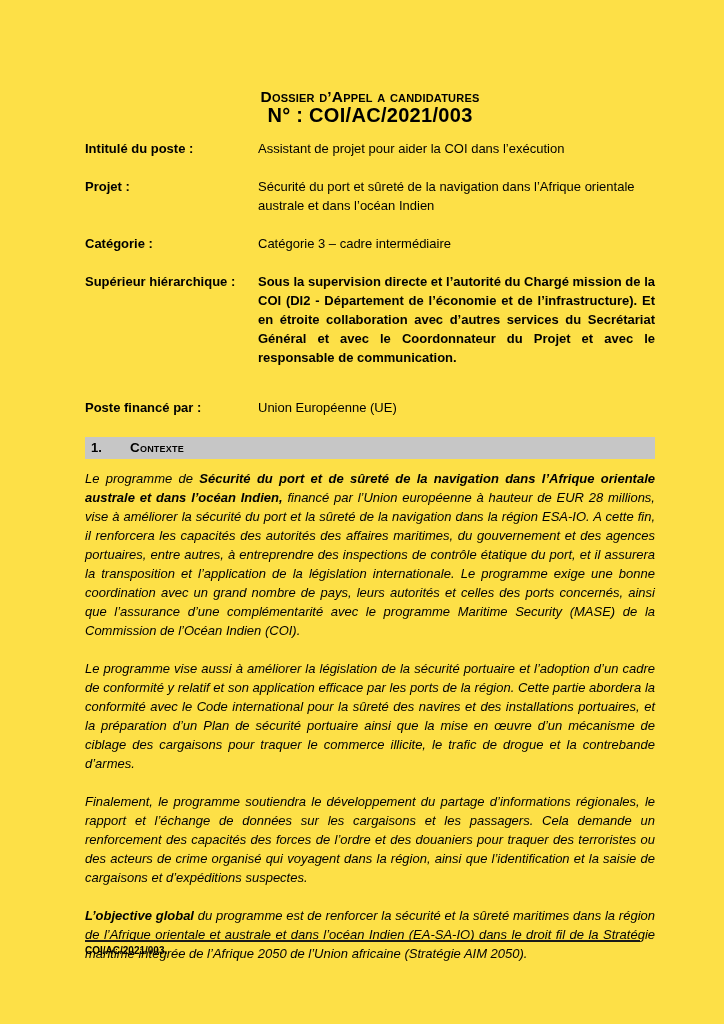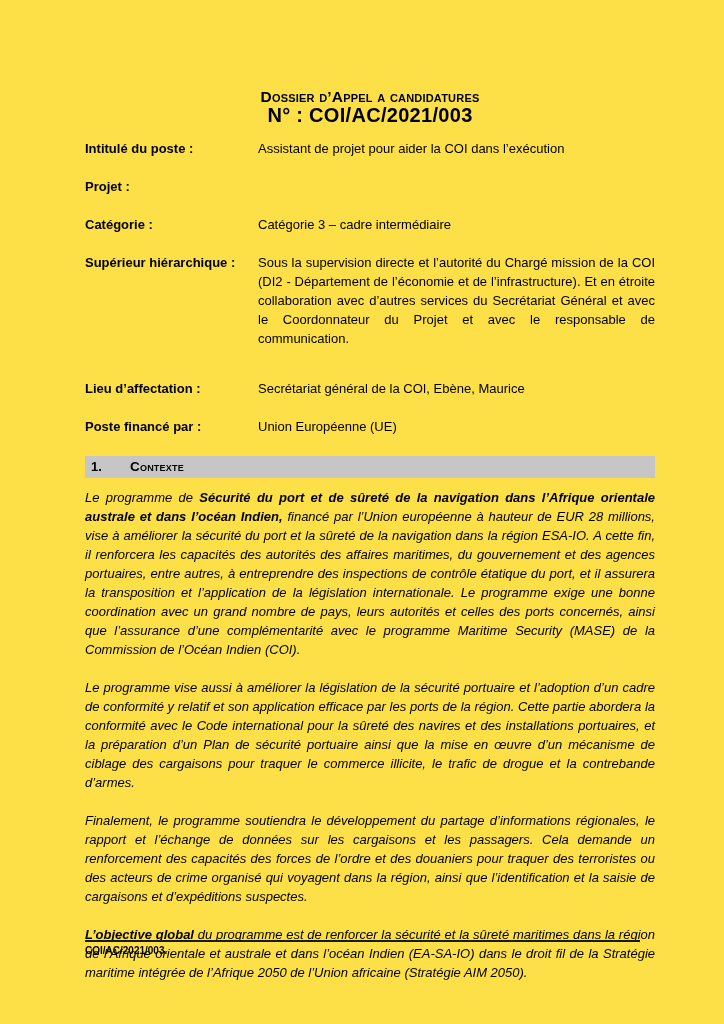--- a/index.html
+++ b/index.html
@@ -32,21 +32,21 @@
     font-size: 20px;
     line-height: 19px;
     letter-spacing: 0.3px;
   }
   .field-row { display: flex; font-size: 13px; line-height: 19px; }
   .field-label { width: 173px; flex: 0 0 173px; font-weight: bold; }
   .field-value { flex: 1; }
   .mb19 { margin-bottom: 19px; }
   .mb31 { margin-bottom: 31px; }
   .mb12 { margin-bottom: 20px; }
-  .justify { text-align: justify; }
+  .justify { text-align: justify; font-weight: bold; }
   .section-header {
     background: #c6c6c6;
     height: 22px;
     line-height: 22px;
     font-weight: bold;
     font-size: 13px;
     display: flex;
     margin-bottom: 10px;
     padding-left: 6px;
   }
@@ -88,36 +88,33 @@
     <div class="title-line2">N° : COI/AC/2021/003</div>
   </div>
 
   <div class="field-row mb19">
     <div class="field-label">Intitulé du poste :</div>
     <div class="field-value">Assistant de projet pour aider la COI dans l’exécution</div>
   </div>
 
   <div class="field-row mb19">
     <div class="field-label">Projet :</div>
+    <div class="field-value">Sécurité du port et sûreté de la navigation dans l’Afrique orientale australe et dans l’océan Indien</div>
   </div>
 
   <div class="field-row mb19">
     <div class="field-label">Catégorie :</div>
     <div class="field-value">Catégorie 3 – cadre intermédiaire</div>
   </div>
 
   <div class="field-row mb31">
     <div class="field-label">Supérieur hiérarchique :</div>
     <div class="field-value justify">Sous la supervision directe et l’autorité du Chargé mission de la COI (DI2 - Département de l’économie et de l’infrastructure). Et en étroite collaboration avec d’autres services du Secrétariat Général et avec le Coordonnateur du Projet et avec le responsable de communication.</div>
   </div>
 
-  <div class="field-row mb19">
-    <div class="field-label">Lieu d’affectation :</div>
-    <div class="field-value">Secrétariat général de la COI, Ebène, Maurice</div>
-  </div>
 
   <div class="field-row mb12">
     <div class="field-label">Poste financé par :</div>
     <div class="field-value">Union Européenne (UE)</div>
   </div>
 
   <div class="section-header">
     <span class="section-number">1.</span>
     <span class="section-title">Contexte</span>
   </div>

